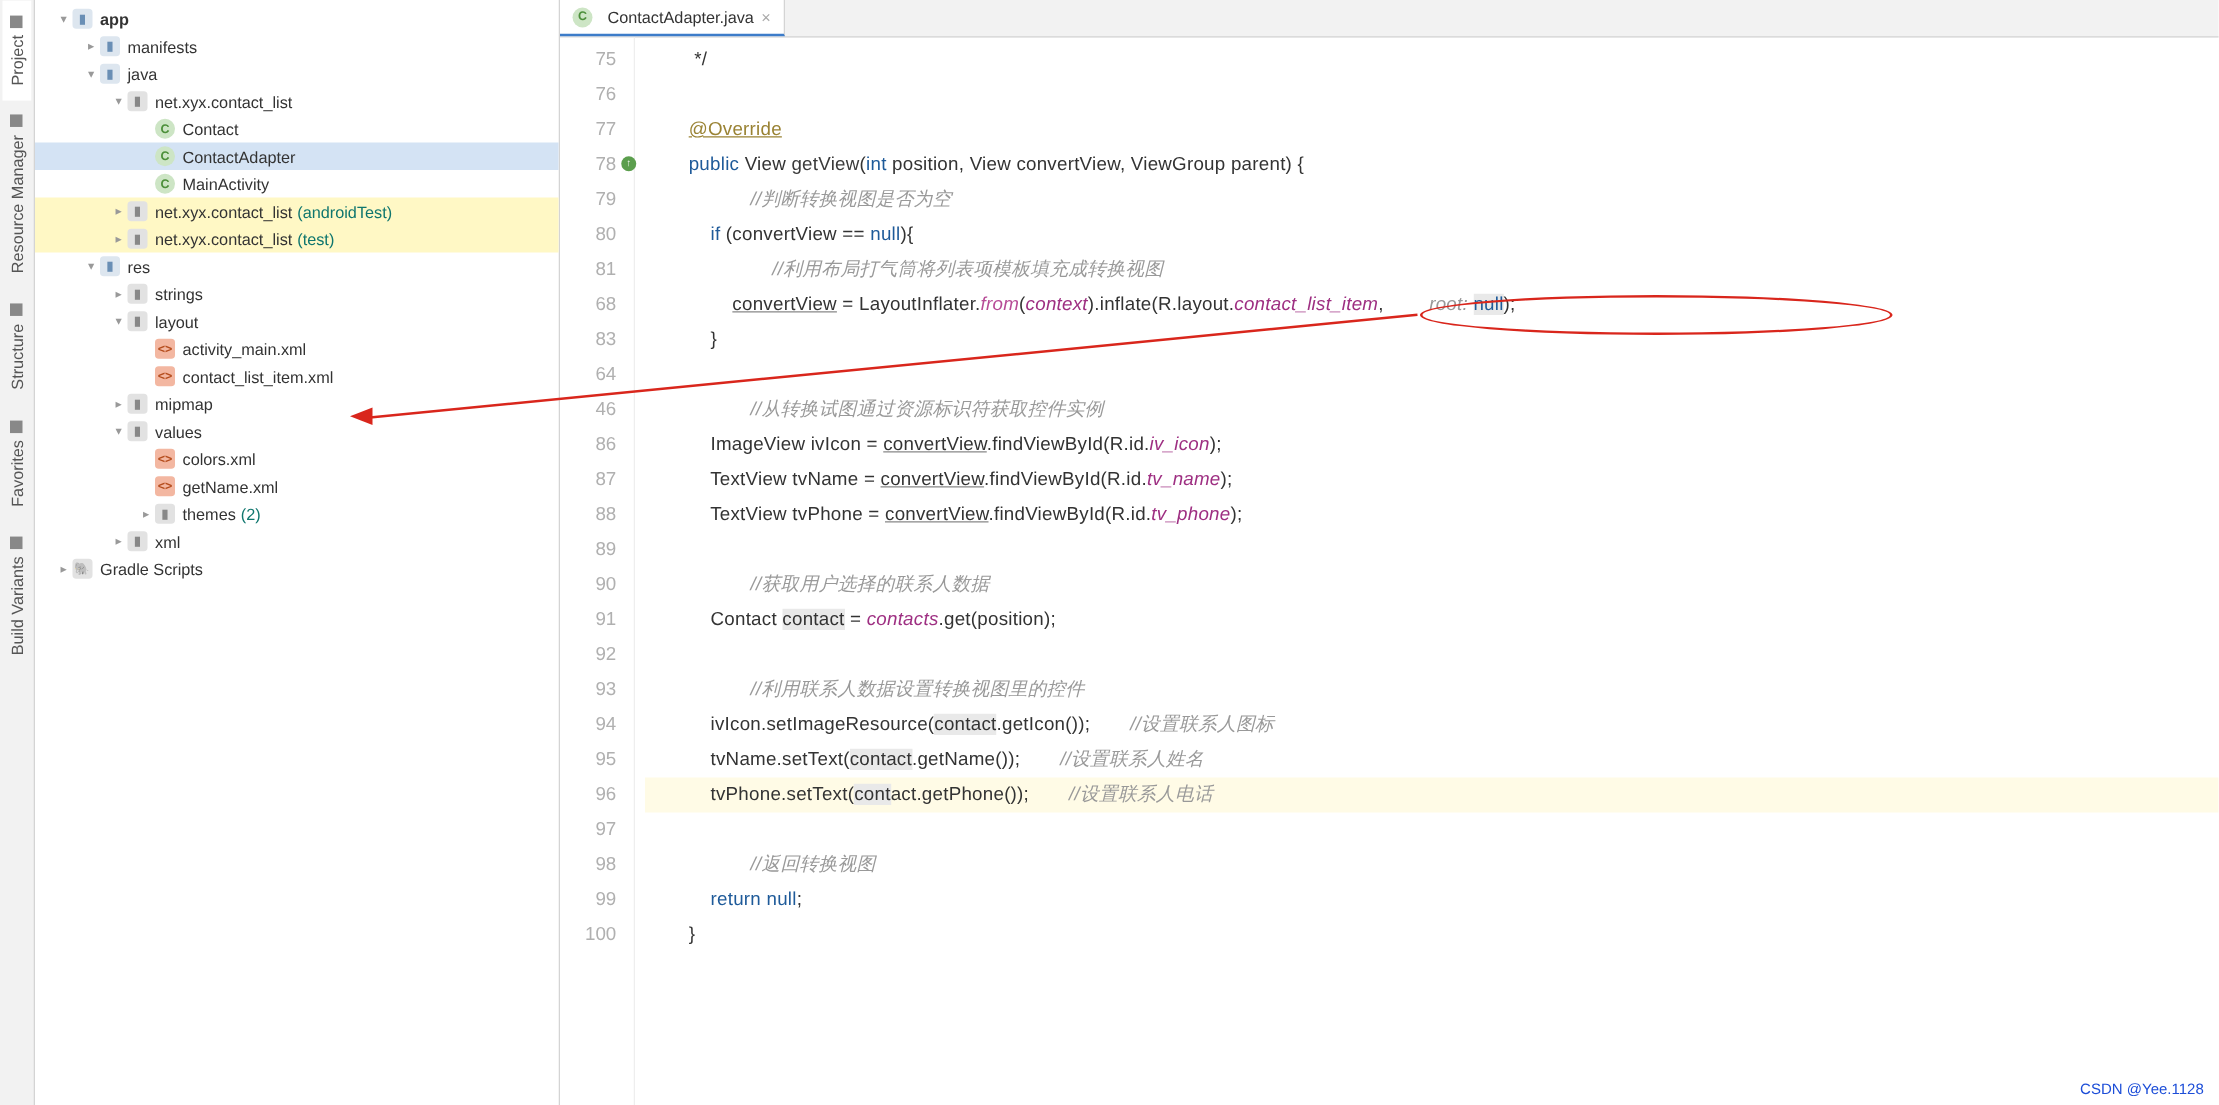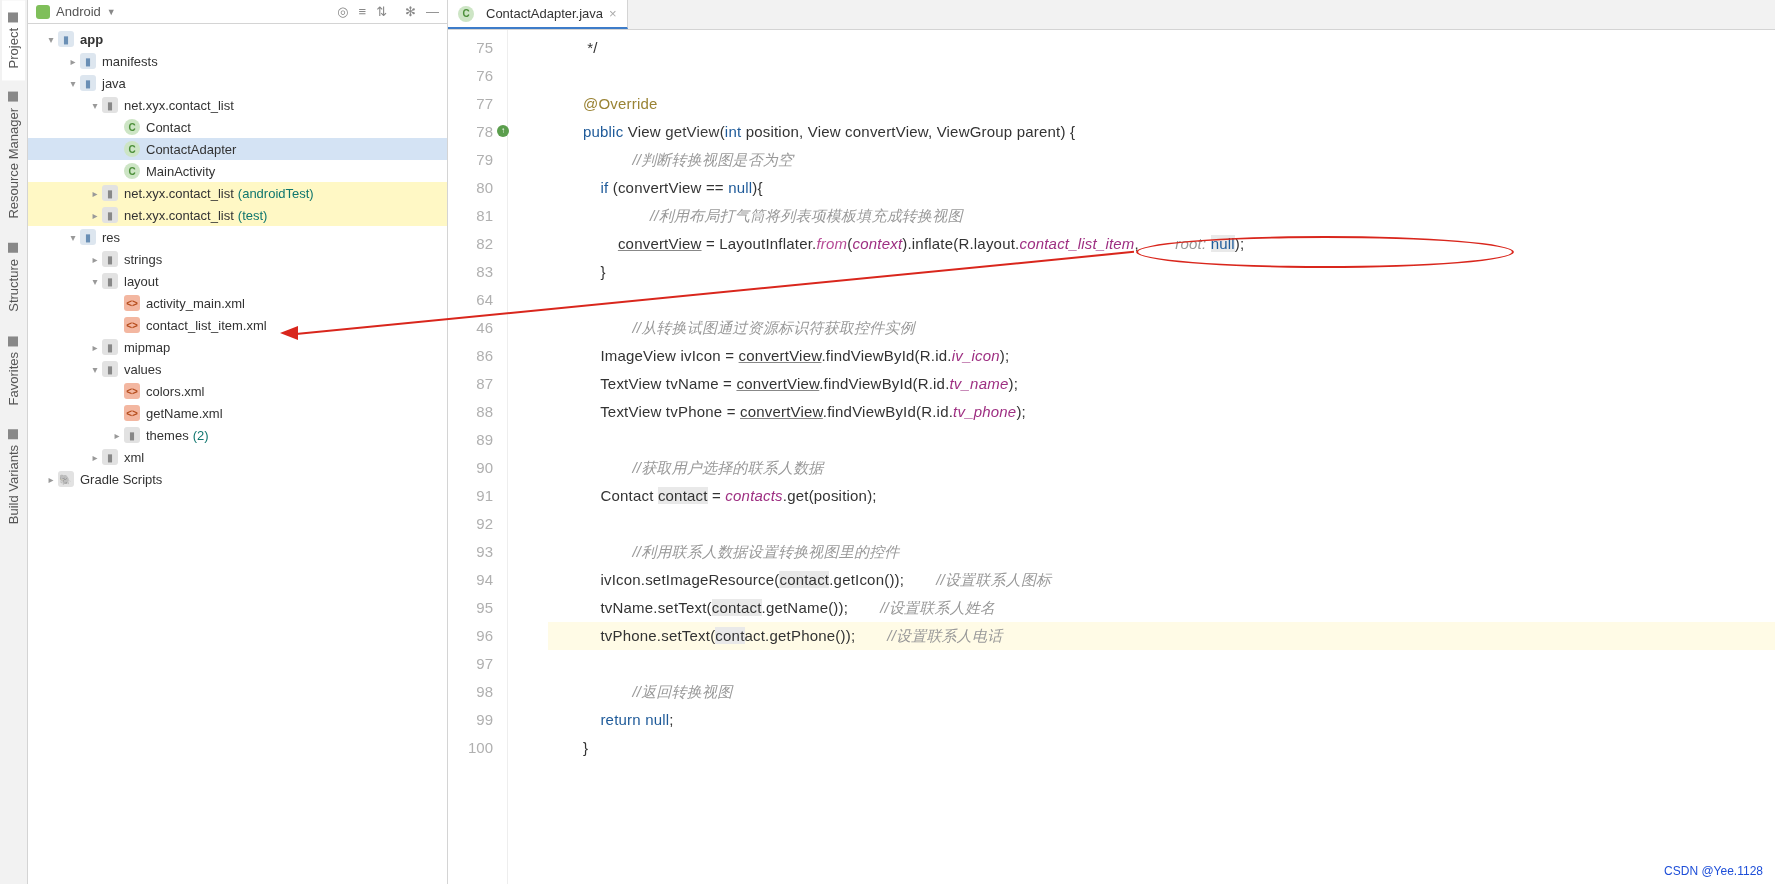--- a/index.html
+++ b/index.html
@@ -30,33 +30,33 @@
   .ficon.grd { background:#e2e2e2; color:#888; }
   .node .name { }
   .node .dim { color:#0f766e; margin-left:4px; }
   .node .bold { font-weight:bold; }
   
   .editor-area { flex:1; display:flex; flex-direction:column; }
   .tabs { display:flex; align-items:center; border-bottom:1px solid #d4d4d4; background:#f2f2f2; height:30px; }
   .tab { display:flex; align-items:center; height:100%; padding:0 10px; background:#fff; border-right:1px solid #d4d4d4; gap:6px; border-bottom:2px solid #3d7cc9; }
   .tab .ficon.cls { width:16px; height:16px; }
   .tab .close { color:#aaa; cursor:pointer; }
-  .editor { flex:1; display:flex; font-family:"JetBrains Mono","Consolas",monospace; font-size:15px; overflow:auto; position:relative;gap:32px; }
+  .editor { flex:1; display:flex; font-family:"JetBrains Mono","Consolas",monospace; font-size:15px; overflow:auto; position:relative; }
   .gutter { width:60px; text-align:right; color:#b0b0b0; padding-top:4px; user-select:none; border-right:1px solid #eee; background:#fff; }
   .gutter .gl { height:28px; line-height:28px; padding-right:14px; position:relative; }
   .overridemark { position:absolute; right:-2px; top:7px; width:12px; height:12px; border-radius:50%; background:#5b9e4d; color:#fff; font-size:8px; line-height:12px; text-align:center; }
   .code { flex:1; padding-top:4px; white-space:pre; padding-left:8px; color:#333; letter-spacing:0.2px; }
   .code .cl { height:28px; line-height:28px; }
   .code .cl.cur { background:#fffbe6; }
   .kw { color:#1e5a99; font-weight:400; }
   .fn { color:#3b3b3b; }
   .pv { color:#9e2f82; font-style:italic; }
   .cm { color:#999; font-style:italic;margin-left:32px; }
   .ps { color:#b74c97; font-style:italic; }
-  .an { color:#9a8334; }
+  .an { color:#9a8334;text-decoration:underline; }
   .wr { background:#e9e9e9; }
   .un { text-decoration:underline; text-decoration-color:#888; }
   .watermark { position:fixed; bottom:6px; right:12px; color:#1d4ed8; font-size:12px; }
   
   .anno { position:absolute; pointer-events:none; z-index:50; }
   .anno.ellipse { border:2px solid #d9261c; border-radius:50%; }
   .anno.line { height:2px; background:#d9261c; transform-origin:left center; }
   .anno.arrowhead { width:0; height:0; border-top:7px solid transparent; border-bottom:7px solid transparent; border-right:18px solid #d9261c; }
 </style>
 </head>
@@ -79,33 +79,20 @@
       <div class="tool-tab">
         <span>Favorites</span>
         <span class="sq"></span>
       </div>
       <div class="tool-tab">
         <span>Build Variants</span>
         <span class="sq"></span>
       </div>
     </div>
   <div class="project-panel">
-    <div class="panel-header">
-      <span class="label">
-        <span style="display:inline-block;width:14px;height:14px;background:#7fbf5a;border-radius:3px;"></span>
-        <span>Android</span>
-        <span style="font-size:9px;color:#888;">▼</span>
-      </span>
-      <span class="spacer"></span>
-      <span class="ico">◎</span>
-      <span class="ico">≡</span>
-      <span class="ico">⇅</span>
-      <span class="ico" style="margin-left:18px">✻</span>
-      <span class="ico">—</span>
-    </div>
     <div class="tree" id="tree">
         <div class="node" style="--ind: 16px;">
           <span class="arrow">▾</span>
           <span class="ficon dir">▮</span>
           <span class="name bold">app</span>
         </div>
         <div class="node" style="--ind: 38px;">
           <span class="arrow">▸</span>
           <span class="ficon dir">▮</span>
           <span class="name">manifests</span>
@@ -220,21 +207,21 @@
     </div>
     <div class="editor">
       <div class="gutter" id="gutter">
           <div class="gl">75</div>
           <div class="gl">76</div>
           <div class="gl">77</div>
           <div class="gl">78<div class="overridemark">↑</div></div>
           <div class="gl">79</div>
           <div class="gl">80</div>
           <div class="gl">81</div>
-          <div class="gl">82</div>
+          <div class="gl">68</div>
           <div class="gl">83</div>
           <div class="gl">64</div>
           <div class="gl">46</div>
           <div class="gl">86</div>
           <div class="gl">87</div>
           <div class="gl">88</div>
           <div class="gl">89</div>
           <div class="gl">90</div>
           <div class="gl">91</div>
           <div class="gl">92</div>

